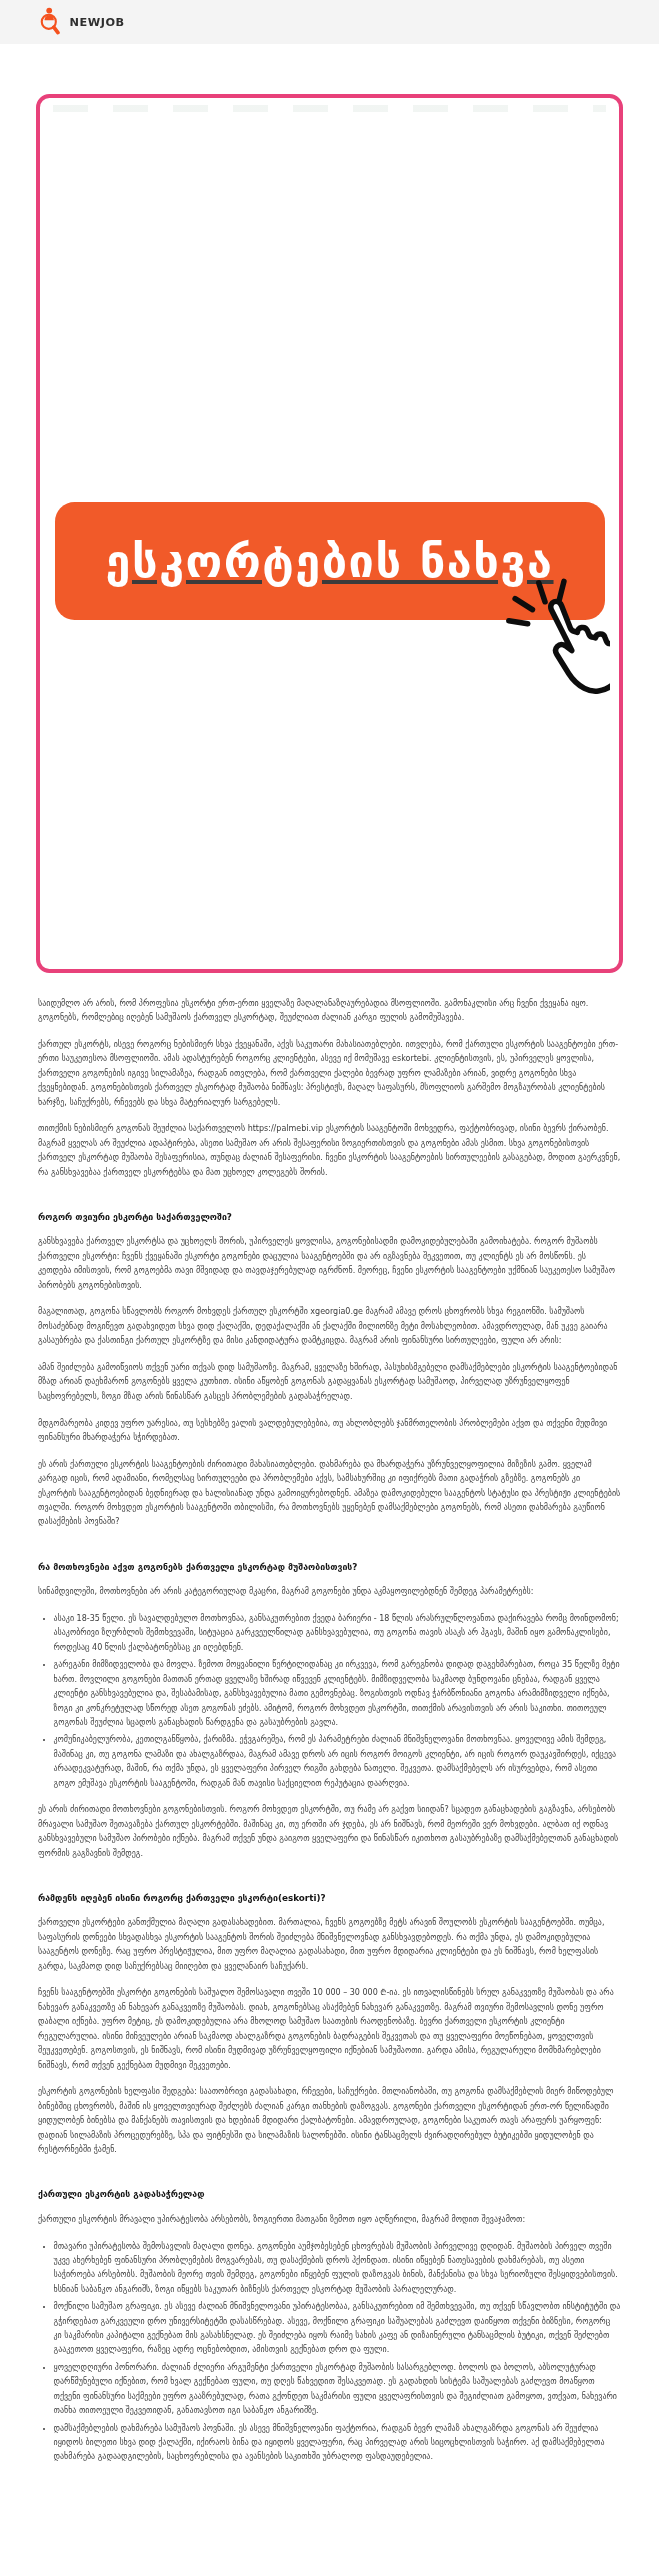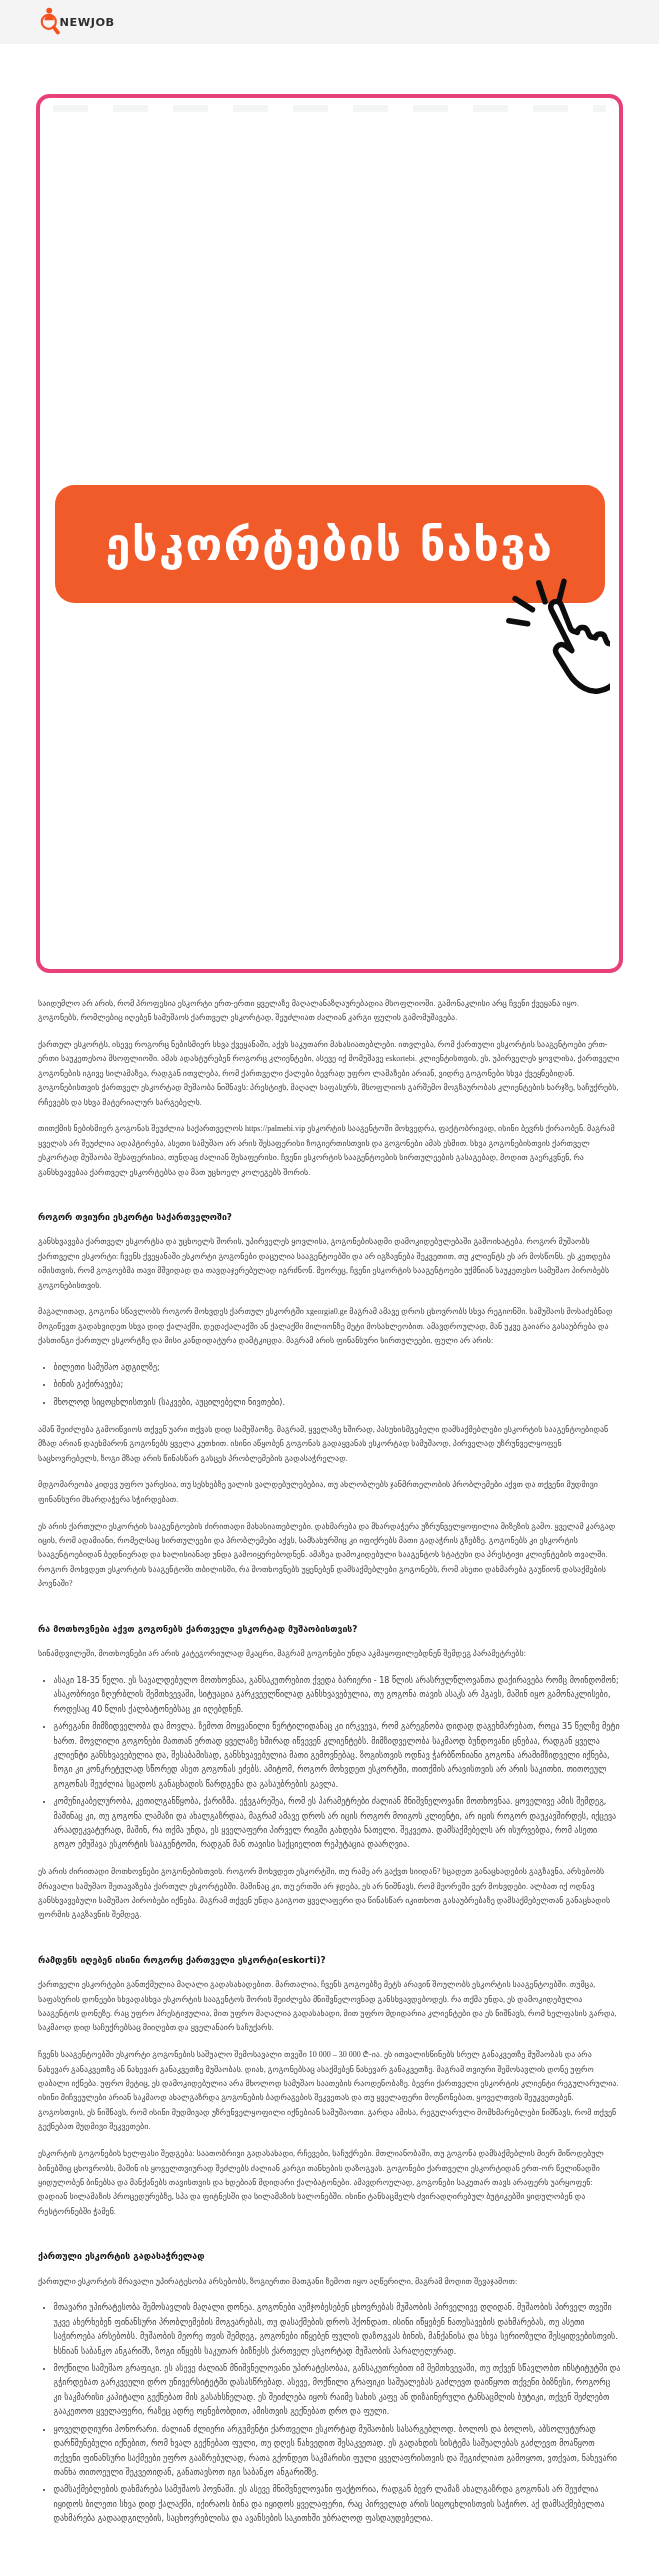--- a/index.html
+++ b/index.html
@@ -1,32 +1,32 @@
 <!DOCTYPE html>
 <html style="font-size:8.2px"><head>
 <meta charset="utf-8">
 <style>
   html,body{margin:0;padding:0;background:#ffffff;}
   body{width:659px;font-family:"DejaVu Sans","Liberation Sans",sans-serif;color:#3b3b3b;}
   
   .site-header{height:44px;background:#f4f4f4;display:flex;align-items:center;padding-left:38px;box-sizing:border-box;}
-  .logo{display:flex;align-items:center;gap:0;cursor:pointer;}
+  .logo{display:flex;align-items:center;gap:10px;cursor:pointer;}
   .logo-text{font-size:11.3px;font-weight:bold;color:#2f2f2f;letter-spacing:0.5px;}
   
   .hero{background:#fff;}
   .hero-box{width:579px;height:871px;margin:50px auto 0;border:4.1px solid #e8417a;border-radius:13.4px;position:relative;background:#fff;overflow:visible;}
   .ghost-row{height:6.7px;margin:7.2px 13.4px 0;background:repeating-linear-gradient(90deg,#edf2ef 0 35px,transparent 35px 60px);opacity:.75;}
-  .hero-button{position:absolute;left:50%;transform:translateX(-50%);top:387px;width:550px;height:118px;background:#f15a29;border-radius:19.6px;display:flex;align-items:center;justify-content:center;cursor:pointer;}
+  .hero-button{position:absolute;left:50%;transform:translateX(-50%);top:404px;width:550px;height:118px;background:#f15a29;border-radius:19.6px;display:flex;align-items:center;justify-content:center;cursor:pointer;text-decoration:underline;}
   .hero-button span{color:#fff;font-size:45px;font-weight:bold;letter-spacing:1.5px;white-space:nowrap;}
   .hand-icon{position:absolute;right:9.3px;top:477px;width:111px;height:126px;}
   
   .article{width:583px;margin:0 auto;padding-top:11.3px;}
   .article h1{font-size:17.5px;font-weight:bold;color:#111;text-align:center;margin:13.4px 0 17.5px;}
   .article h2{font-size:8.8px;font-weight:bold;color:#141414;margin:32px 0 13.4px;}
-  .article p{font-size:8px;line-height:14.4px;margin:12.4px 0;font-family:Liberation Serif, serif;}
+  .article p{font-size:8px;line-height:14.4px;margin:12.4px 0;}
   .article ul{margin:12.4px 0;padding-left:15.5px;}
   .article li{font-size:8px;line-height:14.4px;margin:3.1px 0;}
 </style>
 </head>
 <body>
 
 <header class="site-header">
   <div class="logo">
     <span>
       <svg width="21.6" height="34" viewBox="0 0 52 70">
@@ -61,25 +61,20 @@
 </section>
 
 <main class="article">
   <div id="article-blocks">
       <p>საიდუმლო არ არის, რომ პროფესია ესკორტი ერთ-ერთი ყველაზე მაღალანაზღაურებადია მსოფლიოში. გამონაკლისი არც ჩვენი ქვეყანა იყო. გოგონებს, რომლებიც იღებენ სამუშაოს ქართველ ესკორტად, შეუძლიათ ძალიან კარგი ფულის გამომუშავება.</p>
       <p>ქართულ ესკორტს, ისევე როგორც ნებისმიერ სხვა ქვეყანაში, აქვს საკუთარი მახასიათებლები. ითვლება, რომ ქართული ესკორტის სააგენტოები ერთ-ერთი საუკეთესოა მსოფლიოში. ამას ადასტურებენ როგორც კლიენტები, ასევე იქ მომუშავე eskortebi. კლიენტისთვის, ეს, უპირველეს ყოვლისა, ქართველი გოგონების იგივე სილამაზეა, რადგან ითვლება, რომ ქართველი ქალები ბევრად უფრო ლამაზები არიან, ვიდრე გოგონები სხვა ქვეყნებიდან. გოგონებისთვის ქართველ ესკორტად მუშაობა ნიშნავს: პრესტიჟს, მაღალ საფასურს, მსოფლიოს გარშემო მოგზაურობას კლიენტების ხარჯზე, საჩუქრებს, რჩევებს და სხვა მატერიალურ სარგებელს.</p>
       <p>თითქმის ნებისმიერ გოგონას შეუძლია საქართველოს https://palmebi.vip ესკორტის სააგენტოში მოხვედრა, ფაქტობრივად, ისინი ბევრს ქირაობენ. მაგრამ ყველას არ შეუძლია ადაპტირება, ასეთი სამუშაო არ არის შესაფერისი ზოგიერთისთვის და გოგონები ამას ესმით. სხვა გოგონებისთვის ქართველ ესკორტად მუშაობა შესაფერისია, თუნდაც ძალიან შესაფერისი. ჩვენი ესკორტის სააგენტოების სირთულეების გასაგებად, მოდით გაერკვნენ, რა განსხვავებაა ქართველ ესკორტებსა და მათ უცხოელ კოლეგებს შორის.</p>
       <h2>როგორ თვიური ესკორტი საქართველოში?</h2>
       <p>განსხვავება ქართველ ესკორტსა და უცხოელს შორის, უპირველეს ყოვლისა, გოგონებისადმი დამოკიდებულებაში გამოიხატება. როგორ მუშაობს ქართველი ესკორტი: ჩვენს ქვეყანაში ესკორტი გოგონები დაცულია სააგენტოებში და არ იგზავნება შეკვეთით, თუ კლიენტს ეს არ მოსწონს. ეს კეთდება იმისთვის, რომ გოგოებმა თავი მშვიდად და თავდაჯერებულად იგრძნონ. მეორეც, ჩვენი ესკორტის სააგენტოები უქმნიან საუკეთესო სამუშაო პირობებს გოგონებისთვის.</p>
       <p>მაგალითად, გოგონა სწავლობს როგორ მოხვდეს ქართულ ესკორტში xgeorgia0.ge მაგრამ ამავე დროს ცხოვრობს სხვა რეგიონში. სამუშაოს მოსაძებნად მოგიწევთ გადახვიდეთ სხვა დიდ ქალაქში, დედაქალაქში ან ქალაქში მილიონზე მეტი მოსახლეობით. ამავდროულად, მან უკვე გაიარა გასაუბრება და ქასთინგი ქართულ ესკორტზე და მისი კანდიდატურა დამტკიცდა. მაგრამ არის ფინანსური სირთულეები, ფული არ არის:</p>
-      <ul>
-        <li>ბილეთი სამუშაო ადგილზე;</li>
-        <li>ბინის გაქირავება;</li>
-        <li>მხოლოდ სიცოცხლისთვის (საკვები, აუცილებელი ნივთები).</li>
-      </ul>
       <p>ამან შეიძლება გამოიწვიოს თქვენ უარი თქვას დიდ სამუშაოზე. მაგრამ, ყველაზე ხშირად, პასუხისმგებელი დამსაქმებლები ესკორტის სააგენტოებიდან მზად არიან დაეხმარონ გოგონებს ყველა კუთხით. ისინი აწყობენ გოგონას გადაყვანას ესკორტად სამუშაოდ, პირველად უზრუნველყოფენ საცხოვრებელს, ზოგი მზად არის წინასწარ გასცეს პრობლემების გადასაჭრელად.</p>
       <p>მდგომარეობა კიდევ უფრო უარესია, თუ სესხებზე ვალის ვალდებულებებია, თუ ახლობლებს ჯანმრთელობის პრობლემები აქვთ და თქვენი მუდმივი ფინანსური მხარდაჭერა სჭირდებათ.</p>
       <p>ეს არის ქართული ესკორტის სააგენტოების ძირითადი მახასიათებლები. დახმარება და მხარდაჭერა უზრუნველყოფილია მიზეზის გამო. ყველამ კარგად იცის, რომ ადამიანი, რომელსაც სირთულეები და პრობლემები აქვს, სამსახურშიც კი იფიქრებს მათი გადაჭრის გზებზე. გოგონებს კი ესკორტის სააგენტოებიდან ბედნიერად და ხალისიანად უნდა გამოიყურებოდნენ. ამაზეა დამოკიდებული სააგენტოს სტატუსი და პრესტიჟი კლიენტების თვალში. როგორ მოხვდეთ ესკორტის სააგენტოში თბილისში, რა მოთხოვნებს უყენებენ დამსაქმებლები გოგონებს, რომ ასეთი დახმარება გაუწიონ დასაქმების პოვნაში?</p>
       <h2>რა მოთხოვნები აქვთ გოგონებს ქართველი ესკორტად მუშაობისთვის?</h2>
       <p>სინამდვილეში, მოთხოვნები არ არის კატეგორიულად მკაცრი, მაგრამ გოგონები უნდა აკმაყოფილებდნენ შემდეგ პარამეტრებს:</p>
       <ul>
         <li>ასაკი 18-35 წელი. ეს სავალდებულო მოთხოვნაა, განსაკუთრებით ქვედა ბარიერი - 18 წლის არასრულწლოვანთა დაქირავება რომც მოინდომონ; ასაკობრივი ზღურბლის შემთხვევაში, სიტუაცია გარკვეულწილად განსხვავებულია, თუ გოგონა თავის ასაკს არ ჰგავს, მაშინ იყო გამონაკლისები, როდესაც 40 წლის ქალბატონებსაც კი იღებდნენ.</li>
         <li>გარეგანი მიმზიდველობა და მოვლა. ზემოთ მოყვანილი წერტილიდანაც კი ირკვევა, რომ გარეგნობა დიდად დაგეხმარებათ, როცა 35 წელზე მეტი ხართ. მოვლილი გოგონები მათთან ერთად ყველაზე ხშირად იწვევენ კლიენტებს. მიმზიდველობა საკმაოდ ბუნდოვანი ცნებაა, რადგან ყველა კლიენტი განსხვავებულია და, შესაბამისად, განსხვავებულია მათი გემოვნებაც. ზოგისთვის ოდნავ ჭარბწონიანი გოგონა არამიმზიდველი იქნება, ზოგი კი კონკრეტულად სწორედ ასეთ გოგონას ეძებს. ამიტომ, როგორ მოხვდეთ ესკორტში, თითქმის არავისთვის არ არის საკითხი. თითოეულ გოგონას შეუძლია სცადოს განაცხადის წარდგენა და გასაუბრების გავლა.</li>
         <li>კომუნიკაბელურობა, კეთილგანწყობა, ქარიზმა. ეჭვგარეშეა, რომ ეს პარამეტრები ძალიან მნიშვნელოვანი მოთხოვნაა. ყოველივე ამის შემდეგ, მაშინაც კი, თუ გოგონა ლამაზი და ახალგაზრდაა, მაგრამ ამავე დროს არ იცის როგორ მოიგოს კლიენტი, არ იცის როგორ დაუკავშირდეს, იქცევა არაადეკვატურად, მაშინ, რა თქმა უნდა, ეს ყველაფერი პირველ რიგში გახდება ნათელი. შეკვეთა. დამსაქმებელს არ ისურვებდა, რომ ასეთი გოგო ემუშავა ესკორტის სააგენტოში, რადგან მან თავისი საქციელით რეპუტაცია დაარღვია.</li>
       </ul>

